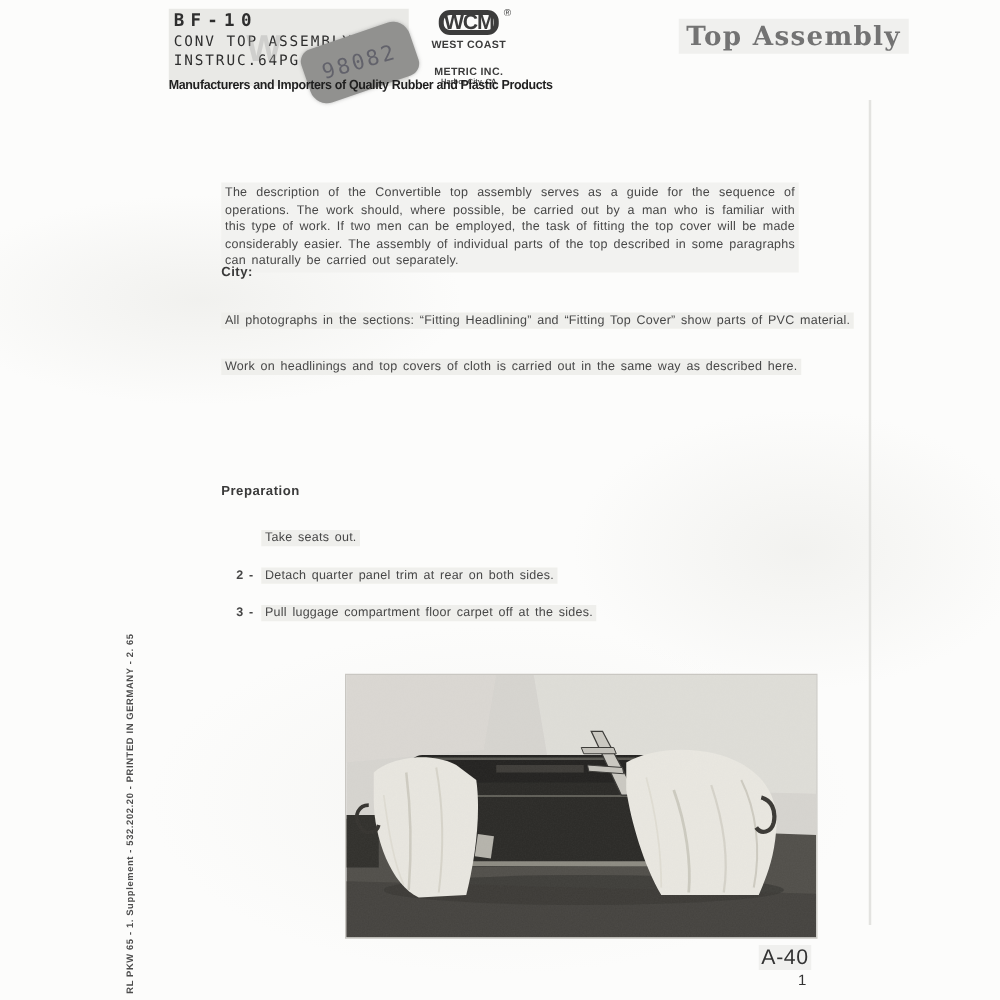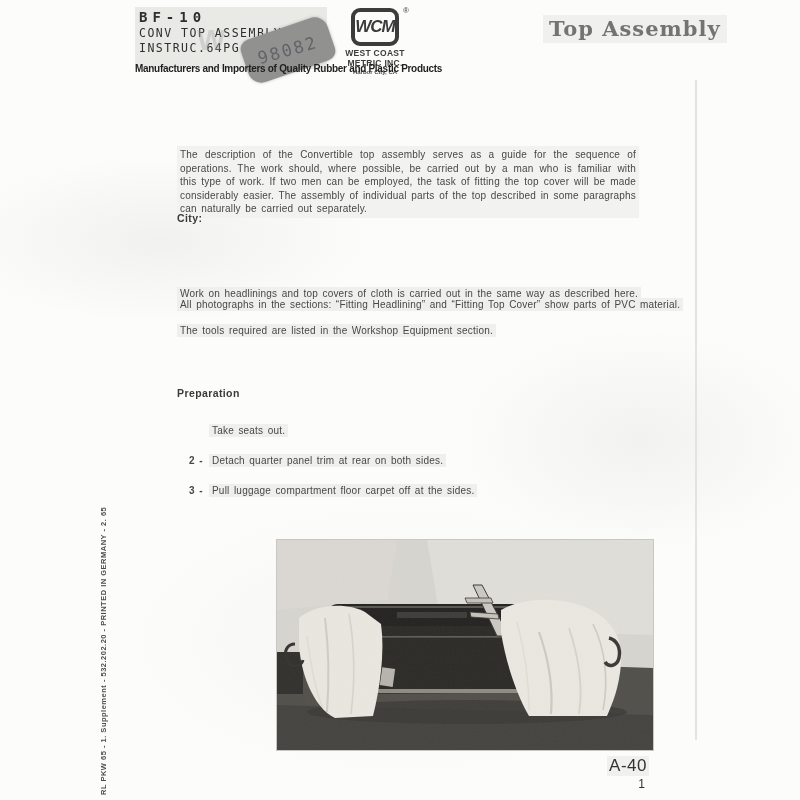--- a/index.html
+++ b/index.html
@@ -33,23 +33,23 @@
     transform:rotate(-19deg);
     display:flex; align-items:center; justify-content:center;
     box-shadow:0 0 3px rgba(120,120,120,.5);
   }
   .sticker span {
     font-family:"DejaVu Sans Mono", monospace; font-size:17px; color:#5e5e68;
     letter-spacing:2px; transform:rotate(3deg); opacity:.9;
   }
   .logo { position:absolute; left:333px; top:8px; width:84px; text-align:center; color:#3c3c3c; }
   .logo-box {
-    position:relative; width:48px; height:38px; margin:0 auto;
+    position:relative; width:48px; height:20px; margin:0 auto;
     border:4px solid #3c3c3c; border-radius:9px;
-    display:flex; align-items:center; justify-content:center;font-style:italic;
+    display:flex; align-items:center; justify-content:center;
   }
   .logo-box span { font-weight:bold; font-size:17px; letter-spacing:-1px; color:#3c3c3c; }
   .logo-reg { position:absolute; right:8px; top:-2px; font-size:8px; color:#3c3c3c; }
   .logo-n { font-size:8.5px; font-weight:bold; letter-spacing:.3px; line-height:9.5px; margin-top:3px; }
   .logo-loc { font-size:6px; font-weight:bold; line-height:8px; color:#4a4a4a; }
   .tagline {
     position:absolute; left:135px; top:62px; white-space:nowrap;
     font-size:10.5px; font-weight:bold; letter-spacing:-0.3px; color:#1f1f1f;
     transform:scaleX(.95); transform-origin:left;
   }
@@ -61,21 +61,21 @@
   }
   
   .intro {
     position:absolute; left:177px; top:118px; width:462px;
     font-size:10px; line-height:13.5px; text-align:justify;
     letter-spacing:.2px; word-spacing:1.5px; color:#474747;
     background:#f2f2f0; padding:2px 3px;margin-top:28px;
   }
   .h-note { position:absolute; left:177px; top:212px; font-size:10.5px; font-weight:bold; letter-spacing:.4px; color:#3a3a3a; }
   .noteline { position:absolute; left:177px; white-space:nowrap; font-size:10px; letter-spacing:.2px; word-spacing:1.5px; color:#474747; background:#efefec; padding:1px 3px; }
-  .n0 { top:250px;margin-top:48px; } .n1 { top:287px; } .n2 { top:324px; }
+  .n0 { top:250px; } .n1 { top:287px; } .n2 { top:324px; }
   .h-prep { position:absolute; left:177px; top:387px; font-size:10.5px; font-weight:bold; letter-spacing:.4px; color:#3a3a3a; }
   .step { position:absolute; white-space:nowrap; font-size:10px; letter-spacing:.2px; word-spacing:1.5px; color:#474747;margin-left:12px; }
   .step .num { position:absolute; left:-20px; top:0; width:18px; font-weight:bold; }
   .s0 { left:197px; top:425px; } .s1 { left:197px; top:455px; } .s2 { left:197px; top:485px; }
   .step .txt { background:#efefec; padding:1px 3px; }
   
   .photo {
     position:absolute; left:277px; top:540px; width:376px; height:210px;
     outline:1px solid #c9c7c2;
   }
@@ -107,34 +107,33 @@
   <div class="sticker">
     <span>98082</span>
   </div>
 
   <div class="logo">
     <div class="logo-reg">®</div>
     <div class="logo-box">
       <span>WCM</span>
     </div>
     <div class="logo-n">WEST COAST</div>
-    <div class="logo-n" style="margin-top:0;">METRIC INC.</div>
+    <div class="logo-n" style="margin-top:12px;">METRIC INC.</div>
     <div class="logo-loc">Harbor City, CA</div>
   </div>
 
   <div class="tagline">Manufacturers and Importers of Quality Rubber and Plastic Products</div>
 
   <div class="title">Top Assembly</div>
 
   <div class="intro">The description of the Convertible top assembly serves as a guide for the sequence of operations. The work should, where possible, be carried out by a man who is familiar with this type of work. If two men can be employed, the task of fitting the top cover will be made considerably easier. The assembly of individual parts of the top described in some paragraphs can naturally be carried out separately.</div>
 
   <div class="h-note">City:</div>
   <div class="noteline n0">All photographs in the sections: “Fitting Headlining” and “Fitting Top Cover” show parts of PVC material.</div>
   <div class="noteline n1">Work on headlinings and top covers of cloth is carried out in the same way as described here.</div>
-  <div class="noteline n2">The tools required are listed in the Workshop Equipment section.</div>
 
   <div class="h-prep">Preparation</div>
 
   <div class="step s0">
     <span class="num"></span>
     <span class="txt">Take seats out.</span>
   </div>
   <div class="step s1">
     <span class="num">2 -</span>
     <span class="txt">Detach quarter panel trim at rear on both sides.</span>

